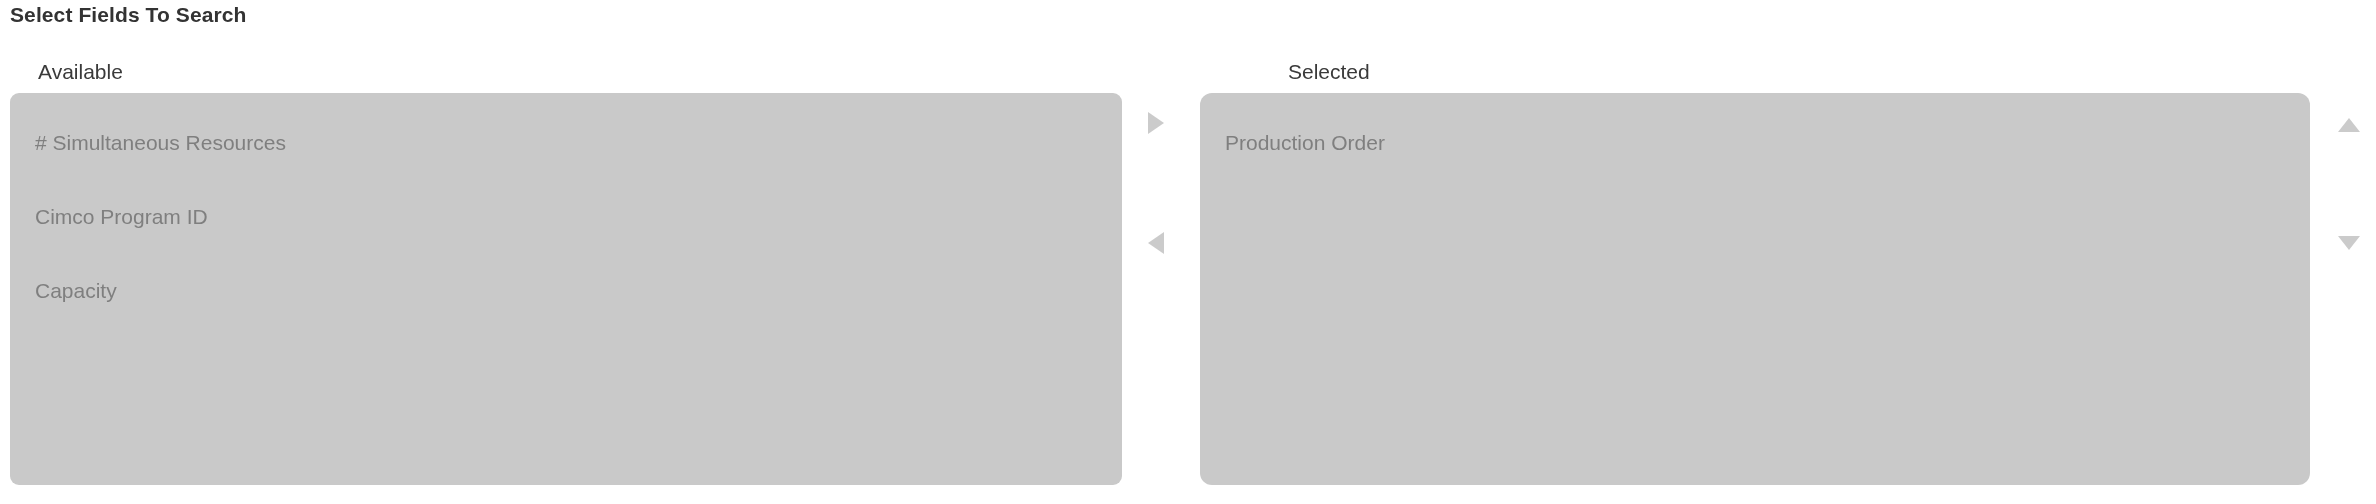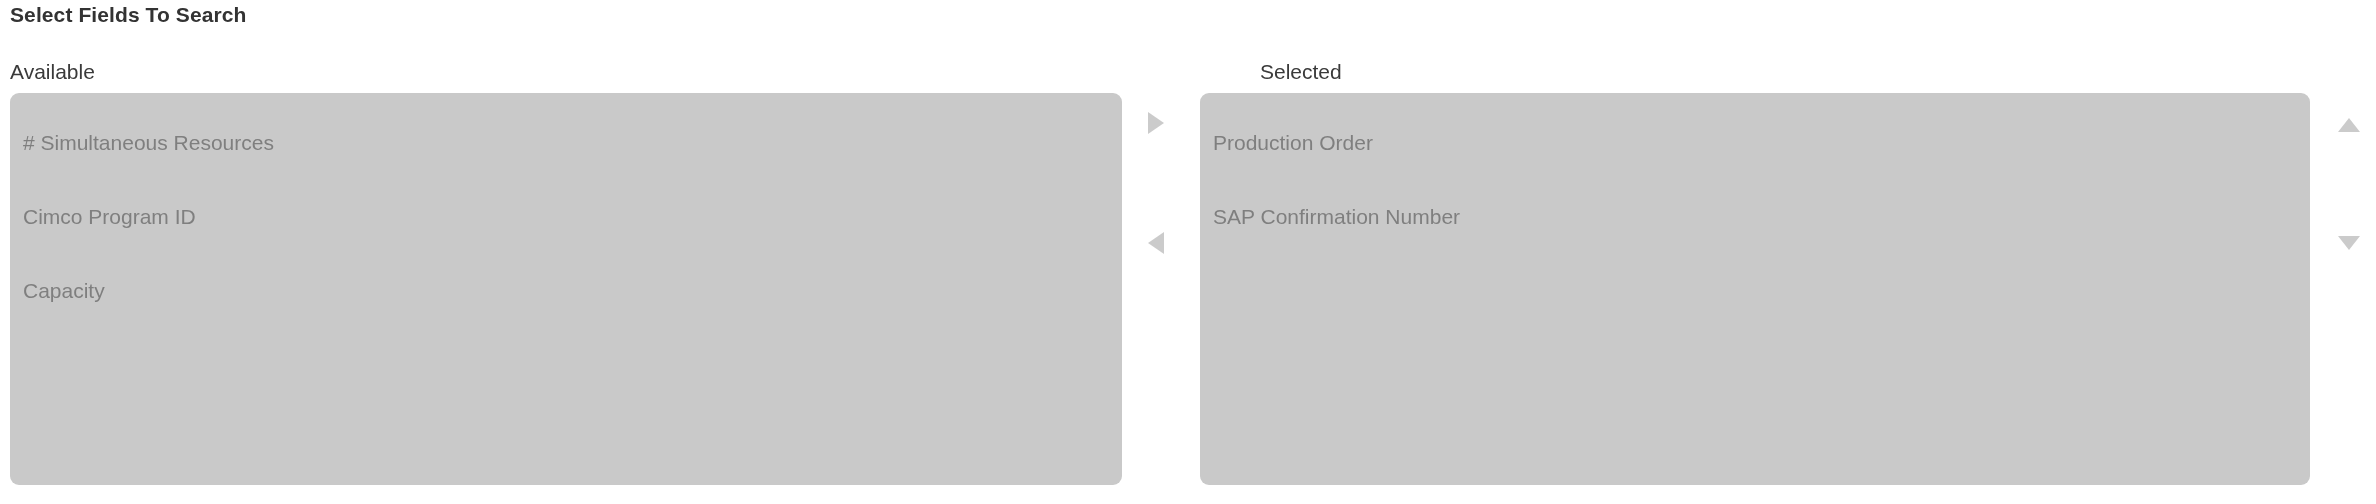--- a/index.html
+++ b/index.html
@@ -31,47 +31,49 @@
     white-space: nowrap;
   }
 
   .col-label {
     position: absolute;
     top: 60px;
     font-size: 21px;
     font-weight: normal;
     color: #3a3a3a;
     white-space: nowrap;
+    margin-left: 28px;
   }
   .col-label.available { left: 10px; }
   .col-label.selected  { left: 1260px; }
 
   .listbox {
     position: absolute;
     top: 93px;
     height: 392px;
     background: #c9c9c9;
     border-radius: 9px;
     overflow: hidden;
     box-sizing: border-box;
   }
   .listbox.available {
     left: 10px;
     width: 1112px;
   }
   .listbox.selected {
     left: 1200px;
     width: 1110px;
+    border-radius: 12px;
   }
 
   .list-item {
     position: relative;
     height: 48px;
     line-height: 48px;
-    padding: 0 13px;
+    padding: 0 25px;
     margin-top: 26px;
     font-size: 21px;
     color: #7f7f7f;
     white-space: nowrap;
     overflow: hidden;
     text-overflow: ellipsis;
     cursor: default;
   }
   .list-item:first-child { margin-top: 26px; }
 
@@ -153,21 +155,20 @@
     <div class="arrow-btn to-right">
       <span class="tri tri-right"></span>
     </div>
     <div class="arrow-btn to-left">
       <span class="tri tri-left"></span>
     </div>
   </div>
 
   <div class="listbox selected" id="selected-listbox">
       <div class="list-item">Production Order</div>
-      <div class="list-item">SAP Confirmation Number</div>
     </div>
 
   <div class="reorder-controls">
     <div class="arrow-btn move-up">
       <span class="tri tri-up"></span>
     </div>
     <div class="arrow-btn move-down">
       <span class="tri tri-down"></span>
     </div>
   </div>

